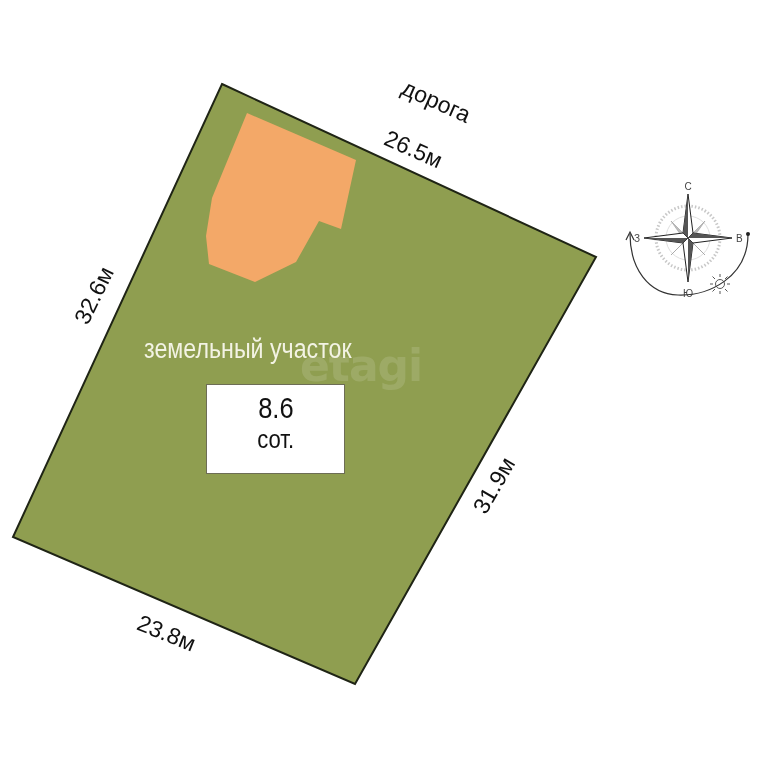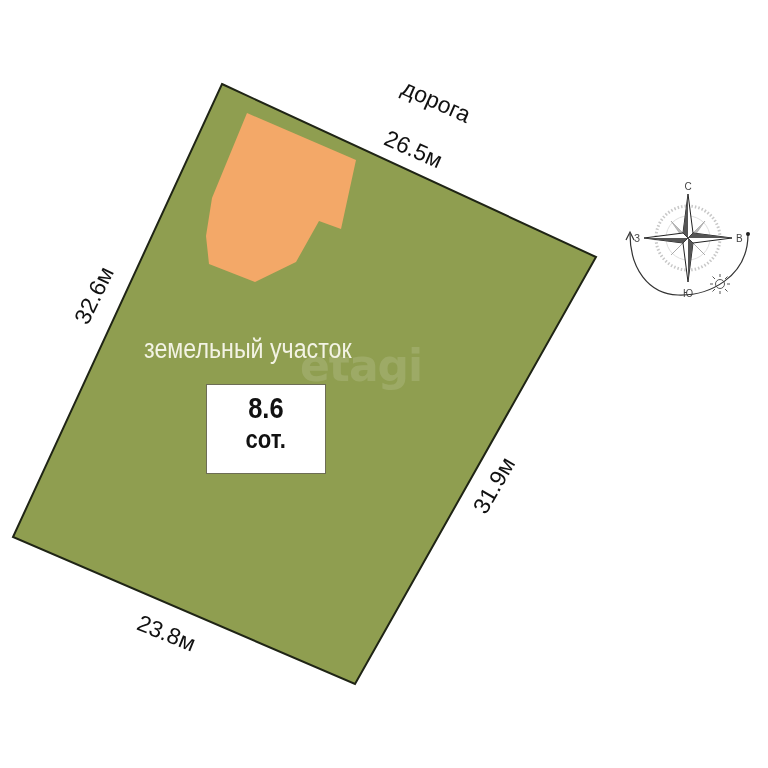--- a/index.html
+++ b/index.html
@@ -1,21 +1,21 @@
 <!DOCTYPE html>
 <html><head>
 <meta charset="utf-8">
 <style>
   html, body { margin: 0; padding: 0; background: #ffffff; }
   body { width: 768px; height: 768px; position: relative; overflow: hidden;
          font-family: "DejaVu Sans", sans-serif; }
   #canvas { position: absolute; left: 0; top: 0; width: 768px; height: 768px; }
-  .area-box { position: absolute; left: 206px; top: 384px; width: 120px; height: 90px;
+  .area-box { position: absolute; left: 206px; top: 384px; width: 139px; height: 90px;
               background: #ffffff; border: 1px solid #6d6d55; box-sizing: border-box;
-              display: flex; flex-direction: column; align-items: center; justify-content: flex-start; font-weight: bold; }
+              display: flex; flex-direction: column; align-items: center; justify-content: flex-start; }
   .area-value { font-family: "Liberation Sans", sans-serif; font-size: 30px; color: #111; margin-top: 6px;
                 transform: scaleX(0.85); line-height: 34px; }
   .area-unit { font-family: "Liberation Sans", sans-serif; font-size: 26px; color: #111;
                transform: scaleX(0.85); line-height: 28px; }
   .plot-title { position: absolute; left: 144px; top: 334px; font-family: "Liberation Sans", sans-serif;
                 font-size: 27px; color: #f3f3e4; transform: scaleX(0.86); transform-origin: left top;
                 white-space: nowrap; }
   .watermark { position: absolute; left: 300px; top: 340px; font-family: "DejaVu Sans", sans-serif;
                font-weight: bold; font-size: 44px; color: rgba(255,255,255,0.13); letter-spacing: -1px; }
   .dim { position: absolute; font-family: "Liberation Sans", sans-serif; font-size: 23px; color: #111;

